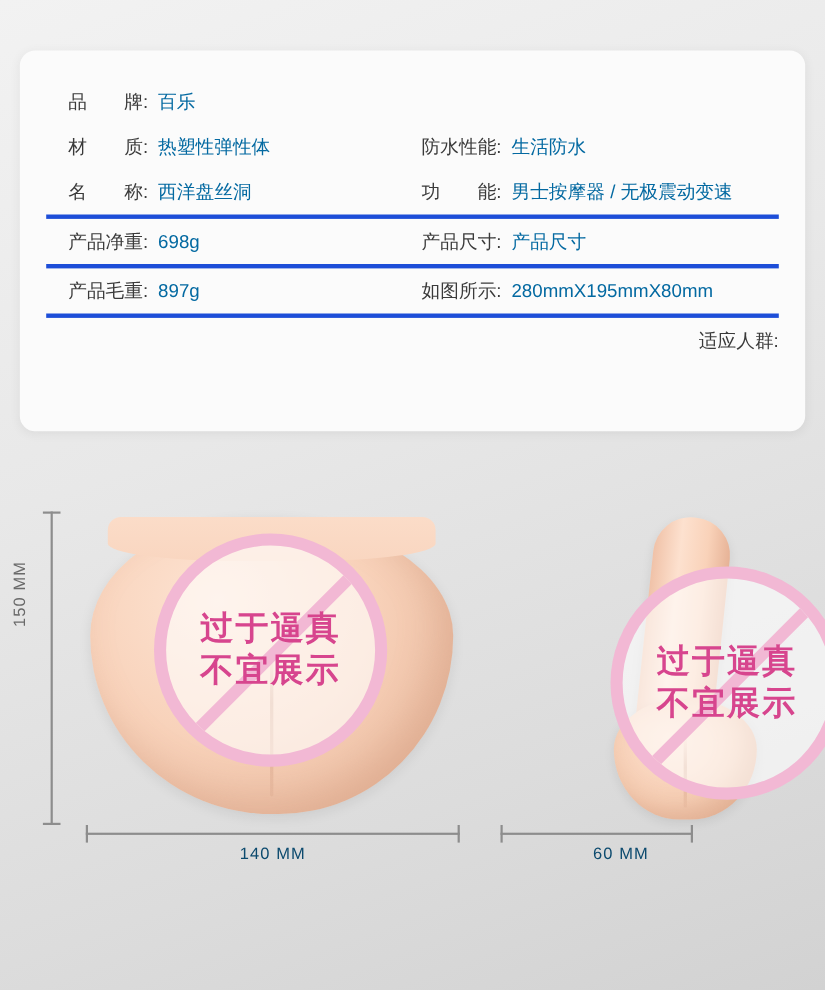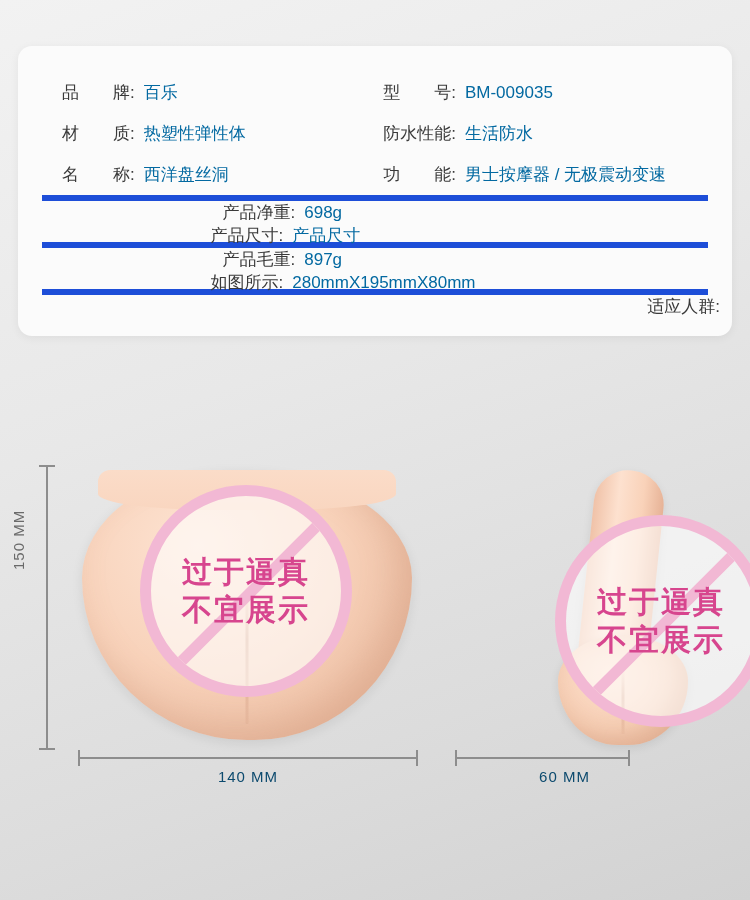--- a/index.html
+++ b/index.html
@@ -14,37 +14,36 @@
     overflow: hidden;
     position: relative;
   }
 
   
   .spec-card {
     position: absolute;
     left: 18px;
     top: 46px;
     width: 714px;
-    height: 290px;
+    height: 346px;
     background: #fbfbfb;
     border-radius: 14px;
     box-shadow: 0 2px 10px rgba(0,0,0,0.06);
     box-sizing: border-box;
     padding: 26px 24px 10px 24px;
   }
 
   .spec-row {
     display: flex;
     width: 100%;
     height: 41px;
     align-items: center;
   }
   .spec-row.divided {
-    border-top: 6px solid #1d4ed8;
-    flex-direction: column;
+    border-top: 4px solid #1d4ed8;
   }
   .spec-cell {
     display: flex;
     align-items: baseline;
     box-sizing: border-box;
   }
   .spec-cell.left { width: 345px; padding-left: 20px; }
   .spec-cell.right { width: 345px; padding-left: 8px; }
   .spec-cell.full { width: 690px; padding-left: 20px; justify-content: flex-end; }
 
@@ -263,24 +262,20 @@
 </head>
 <body>
 
 <div class="spec-card">
 
   <div class="spec-row">
     <div class="spec-cell left">
       <span class="lbl"><span>品</span><span class="gap"></span><span>牌:</span></span>
       <span class="val">百乐</span>
     </div>
-    <div class="spec-cell right">
-      <span class="lbl"><span>型</span><span class="gap"></span><span>号:</span></span>
-      <span class="val">BM-009035</span>
-    </div>
   </div>
 
   <div class="spec-row">
     <div class="spec-cell left">
       <span class="lbl"><span>材</span><span class="gap"></span><span>质:</span></span>
       <span class="val">热塑性弹性体</span>
     </div>
     <div class="spec-cell right">
       <span class="lbl">防水性能:</span>
       <span class="val">生活防水</span>

